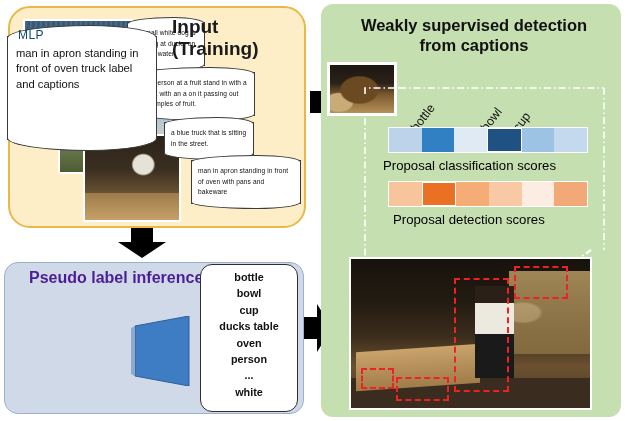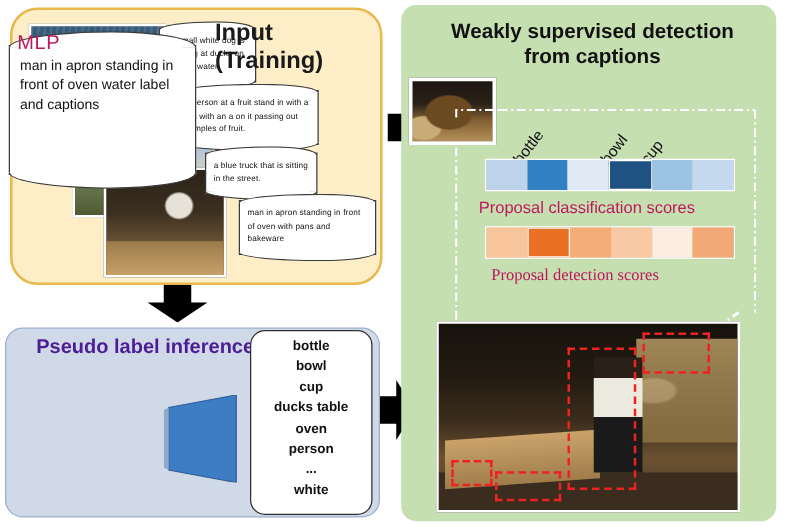--- a/index.html
+++ b/index.html
@@ -92,22 +92,22 @@
     padding:9px 8px;font-size:11.2px;line-height:1.38;color:#111;
   }
   #pseudo-caption::before,#pseudo-caption::after{content:"";position:absolute;left:-1px;right:-1px;height:12px;background:#fff;
     border-left:1px solid #3a3a3a;border-right:1px solid #3a3a3a;}
   #pseudo-caption::before{top:-12px;border-top:1px solid #3a3a3a;border-radius:55% 45% 0 0/100% 100% 0 0;}
   #pseudo-caption::after{bottom:-12px;border-bottom:1px solid #3a3a3a;border-radius:0 0 45% 55%/0 0 100% 100%;}
   #pseudo-caption b{font-weight:normal;}
 
   #mlp-box{position:absolute;left:131px;top:316px;width:62px;height:70px;z-index:5;}
   #mlp-label{position:absolute;left:0;top:0;width:62px;height:70px;
-    display:flex;align-items:center;justify-content:center;color:#be185d;
-    font-size:16px;letter-spacing:.5px;}
+    display:flex;align-items:center;justify-content:center;color:#0c4a6e;
+    font-size:12px;letter-spacing:.5px;}
 
   #label-list{
     position:absolute;left:200px;top:264px;width:98px;height:148px;
     background:#fff;border:1px solid #2f2f2f;border-radius:12px;box-sizing:border-box;
     padding-top:4px;text-align:center;font-weight:bold;font-size:10.8px;color:#111;line-height:1.52;
   }
   #label-list div{white-space:nowrap;}
 
   
   #wsd-panel{
@@ -124,21 +124,21 @@
       radial-gradient(ellipse at 14% 78%, #c9ab78 0 13px, transparent 15px),
       linear-gradient(180deg,#1d1712 0%,#2b2118 38%,#7c5a30 62%,#b59058 100%);
     background-color:#2a2018;}
 
   .rot-label{position:absolute;font-size:12.5px;color:#111;
     transform:rotate(-52deg);transform-origin:left bottom;white-space:nowrap;}
 
   .score-row{position:absolute;display:flex;height:24px;border:1.5px solid #ffffff;box-sizing:content-box;}
   .score-cell{flex:1;height:100%;}
   .score-cell.hi{border:1.5px solid #ffffff;box-sizing:border-box;}
-  .score-caption{position:absolute;font-size:13.2px;color:#be185d;white-space:nowrap;}
+  .score-caption{position:absolute;font-size:13.2px;color:#000000;white-space:nowrap;}
 
   #det-image{position:absolute;left:28px;top:253px;width:243px;height:153px;
     border:2px solid #ffffff;box-sizing:border-box;overflow:hidden;
     background:
       radial-gradient(ellipse at 72% 36%, #efece2 0 16px, transparent 20px),
       linear-gradient(180deg,#16120c 0%,#241c12 30%,#3b2d1c 52%,#6b5130 72%,#4a3a24 100%);
     background-color:#231a11;}
   #det-image .floor{position:absolute;left:0;bottom:0;width:100%;height:20%;background:#3a2d1f;}
   #det-image .counter{position:absolute;left:2%;bottom:14%;width:52%;height:26%;
     background:linear-gradient(180deg,#c9a36a,#a07c4a);transform:skewY(-4deg);}
@@ -178,21 +178,21 @@
 </svg>
 
 <svg class="arrow" id="arrow-wsd-to-pseudo" width="30" height="48">
   <polygon points="0,13 15,13 15,0 30,24 15,48 15,35 0,35" fill="#000"></polygon>
 </svg>
 
 <div class="panel" id="pseudo-panel">
   <div id="pseudo-title">Pseudo label inference</div>
 </div>
 
-<div id="pseudo-caption"><b>man</b><span> in </span><b>apron</b><span> standing in front of </span><b>oven</b><span> water </span><b>label</b><span> and </span><b>captions</b></div>
+<div id="pseudo-caption"><b>man</b><span> in </span><b>apron</b><span> standing in front of </span><b>oven</b><span> truck </span><b>label</b><span> and </span><b>captions</b></div>
 
 <svg id="mlp-box" viewBox="0 0 62 70">
   <polygon points="4,10 58,0 58,70 4,60" fill="#3e7cc4" stroke="#2e5f99" stroke-width="1"></polygon>
   <polygon points="0,12 4,10 4,60 0,58" fill="#8fa9c9"></polygon>
 </svg>
 <div id="mlp-label">MLP</div>
 
 <div id="label-list">
     <div>bottle</div>
     <div>bowl</div>
@@ -236,21 +236,21 @@
   <div class="score-caption" id="cls-cap" style="left:62px;top:154px;">Proposal classification scores</div>
 
   <div class="score-row" id="det-row" style="left:67px;top:177px;width:198px;">
       <div class="score-cell" style="background: rgb(248, 196, 156);"></div>
       <div class="score-cell hi" style="background: rgb(234, 113, 35);"></div>
       <div class="score-cell" style="background: rgb(245, 172, 119);"></div>
       <div class="score-cell" style="background: rgb(249, 200, 164);"></div>
       <div class="score-cell" style="background: rgb(253, 236, 225);"></div>
       <div class="score-cell" style="background: rgb(243, 168, 120);"></div>
     </div>
-  <div class="score-caption" id="det-cap" style="left:72px;top:208px;font-family:Liberation Serif, serif;">Proposal detection scores</div>
+  <div class="score-caption" id="det-cap" style="left:72px;top:208px;">Proposal detection scores</div>
 
   <div id="det-image">
     <div class="wall"></div>
     <div class="floor"></div>
     <div class="counter"></div>
     <div class="chef"></div>
     <div class="det-box" style="left:68%;top:5%;width:23%;height:22%;"></div>
     <div class="det-box" style="left:43%;top:13%;width:23%;height:76%;"></div>
     <div class="det-box" style="left:4%;top:73%;width:14%;height:14%;"></div>
     <div class="det-box" style="left:19%;top:79%;width:22%;height:16%;"></div>

